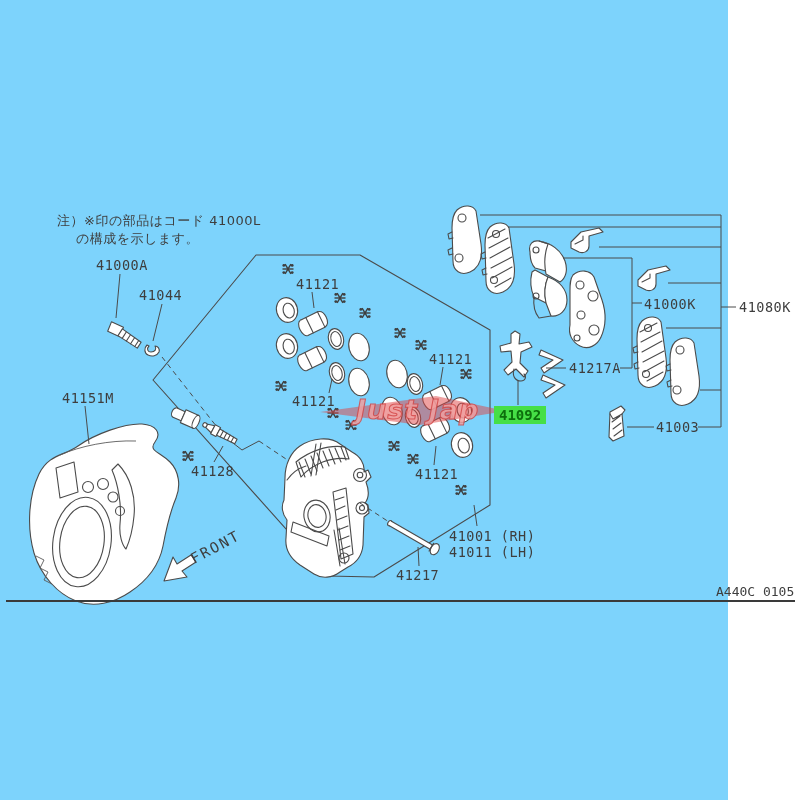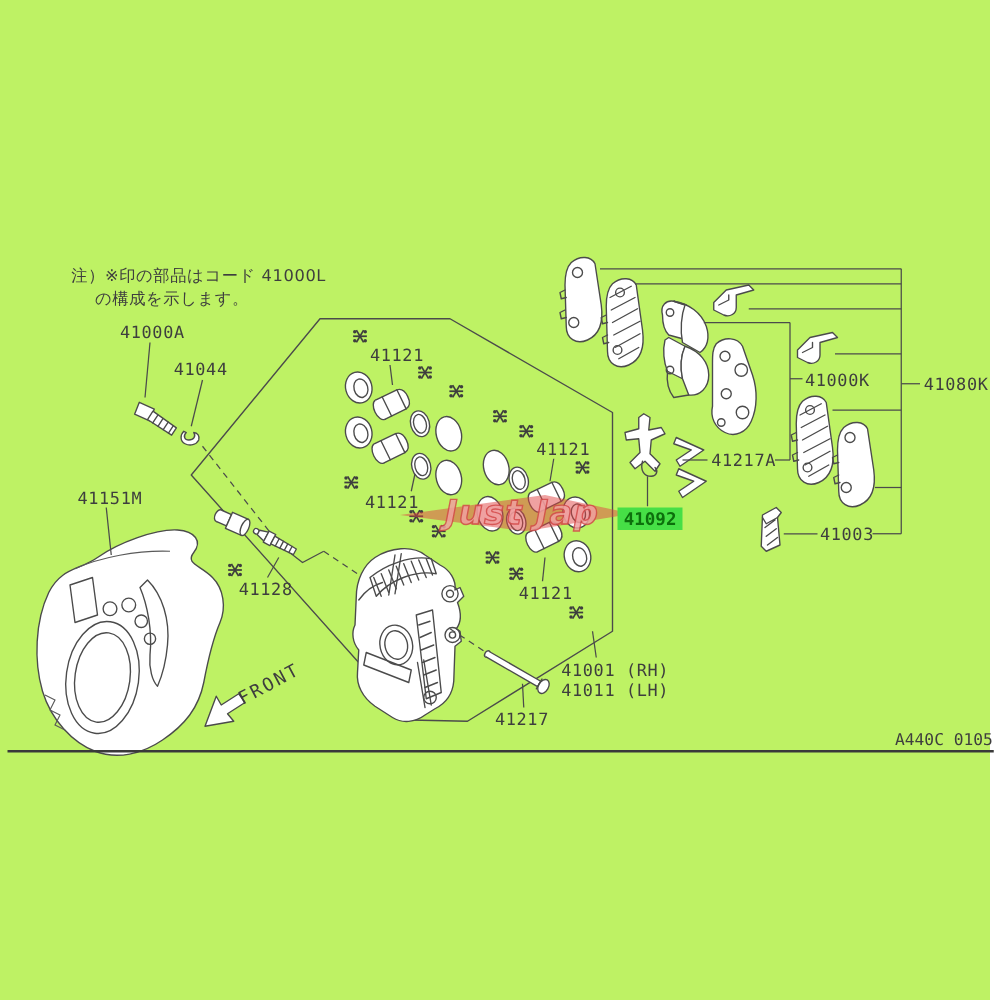--- a/index.html
+++ b/index.html
@@ -1,16 +1,16 @@
 <!DOCTYPE html>
 <html><head>
 <meta charset="utf-8">
 <style>
   html,body{margin:0;padding:0;background:#ffffff;width:800px;height:800px;overflow:hidden;}
-  #stage{position:relative;width:792px;height:800px;background:#bef264;text-align:right;}
+  #stage{position:relative;width:728px;height:800px;background:#7dd3fc;text-align:right;}
   svg{position:absolute;left:0;top:0;}
   .pline{stroke:#4b4b4b;stroke-width:1.1;fill:none;stroke-linecap:round;stroke-linejoin:round;}
   .pfill{stroke:#4b4b4b;stroke-width:1.1;fill:#ffffff;stroke-linejoin:round;}
   .thin{stroke:#5a5a5a;stroke-width:0.9;fill:none;}
   .leader{stroke:#4b4b4b;stroke-width:1;fill:none;}
   .dash{stroke:#4b4b4b;stroke-width:1;fill:none;stroke-dasharray:5 4;}
   .lbl{font-family:"DejaVu Sans Mono","Liberation Mono",monospace;font-size:13.5px;fill:#3e3e3e;letter-spacing:.5px;}
   .lblsm{font-family:"DejaVu Sans Mono","Liberation Mono",monospace;font-size:13px;fill:#3e3e3e;}
   .note{font-family:"DejaVu Sans","Liberation Sans",sans-serif;font-size:13px;fill:#3e3e3e;letter-spacing:.5px;}
   .front{font-family:"DejaVu Sans Mono","Liberation Mono",monospace;font-size:14.5px;fill:#3e3e3e;letter-spacing:2px;}

